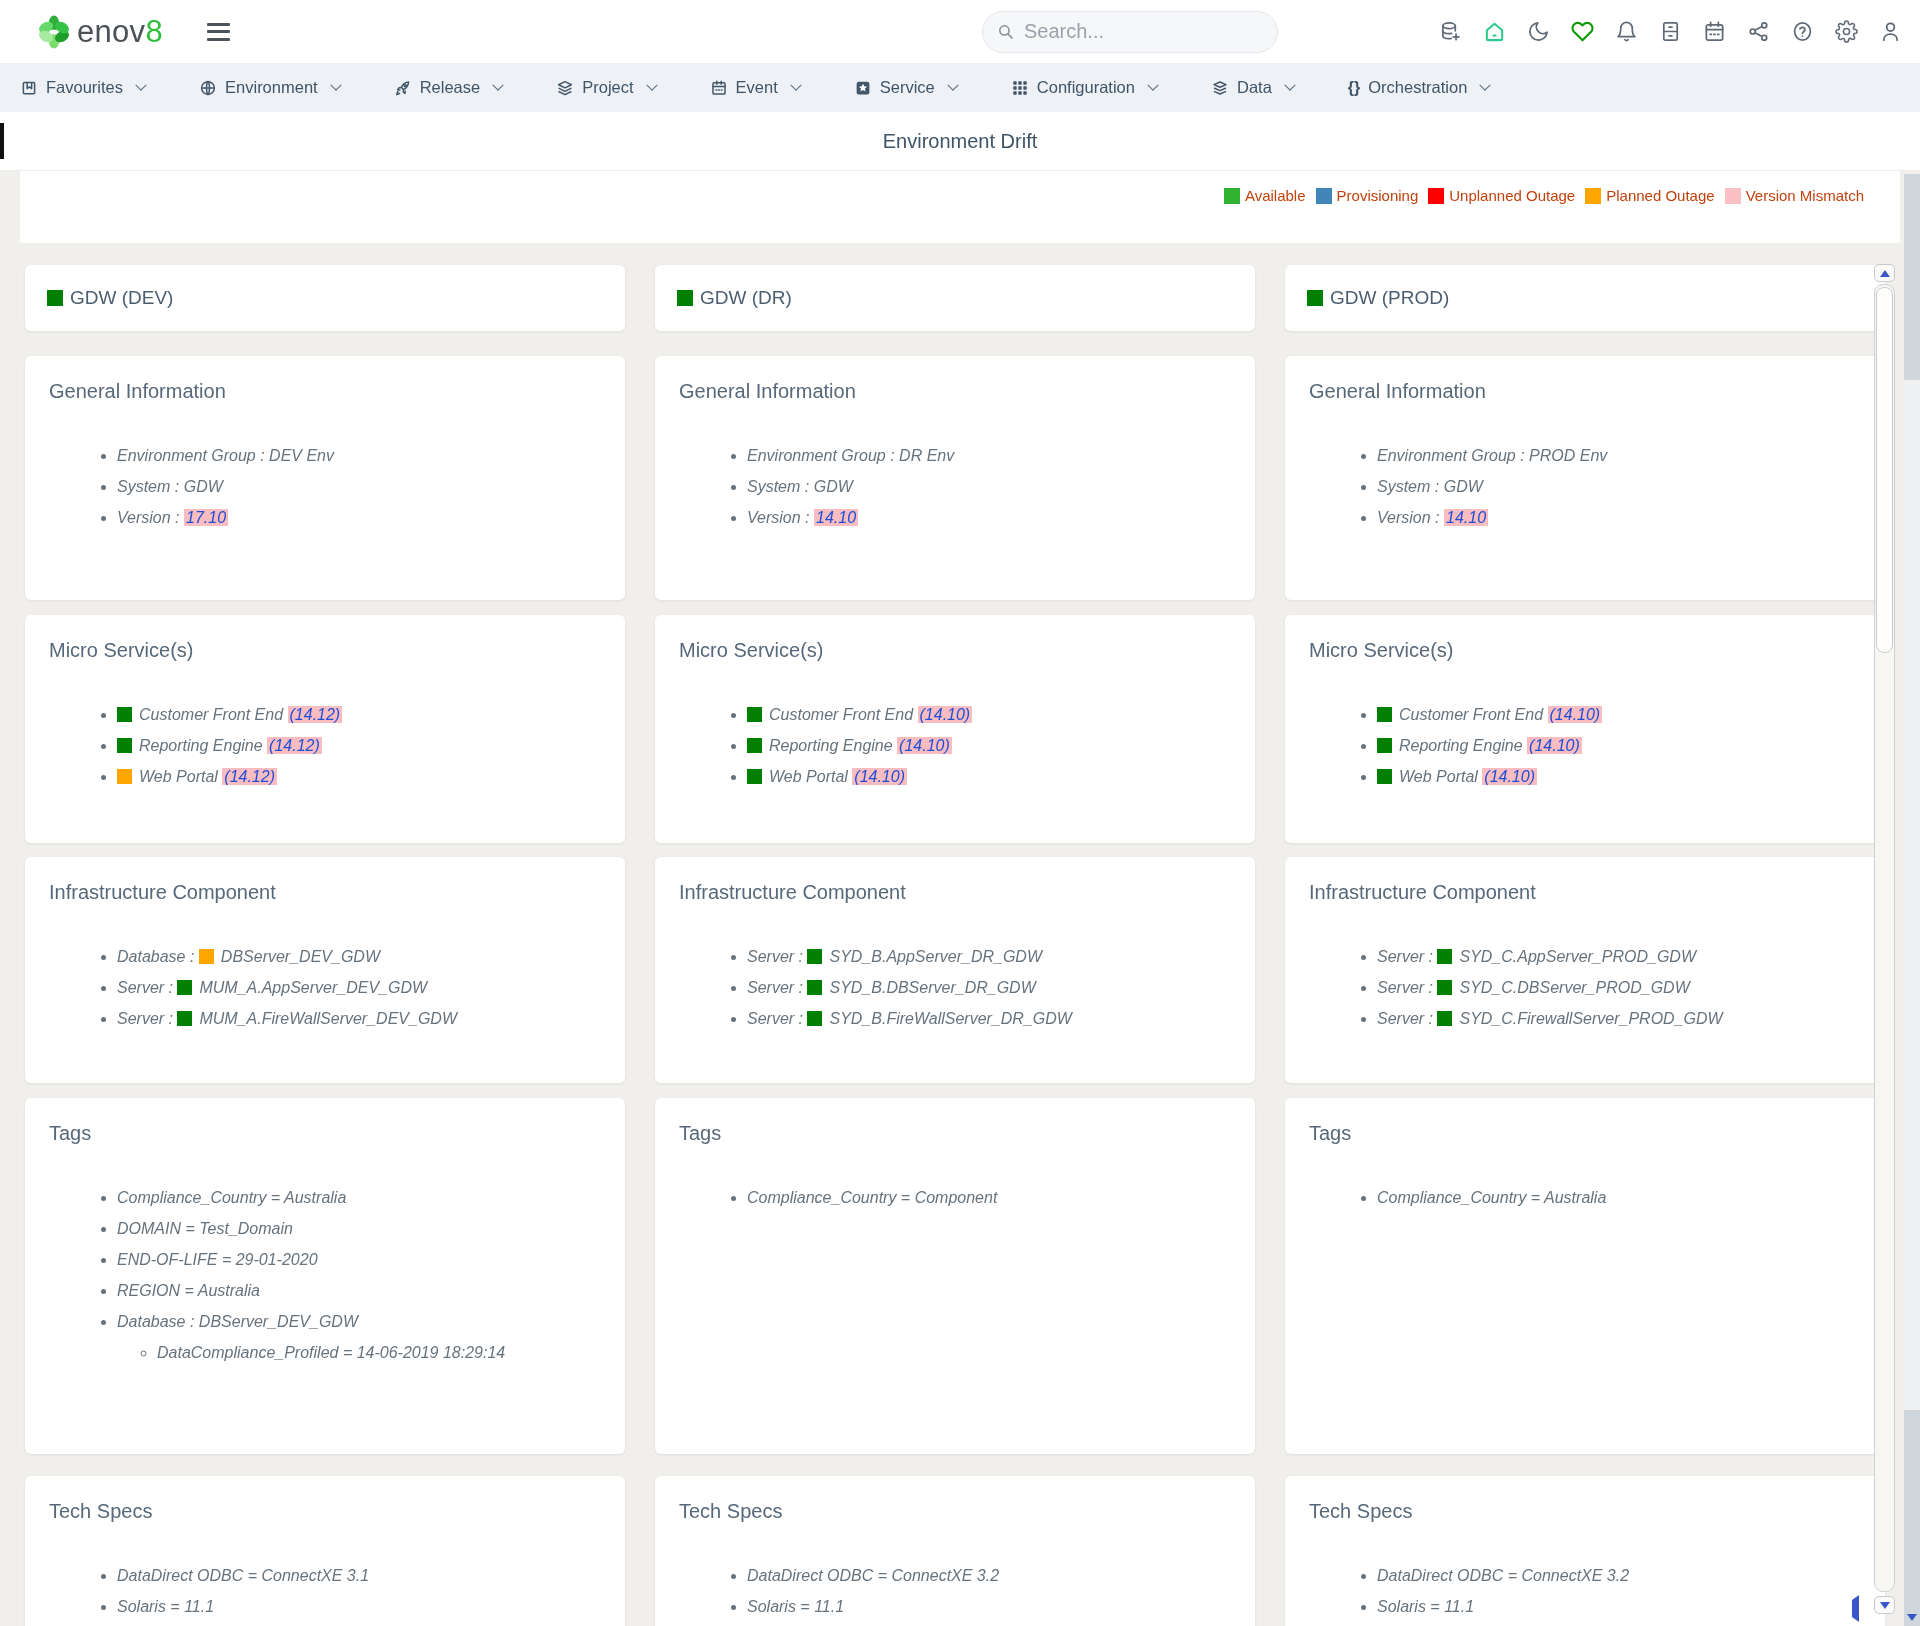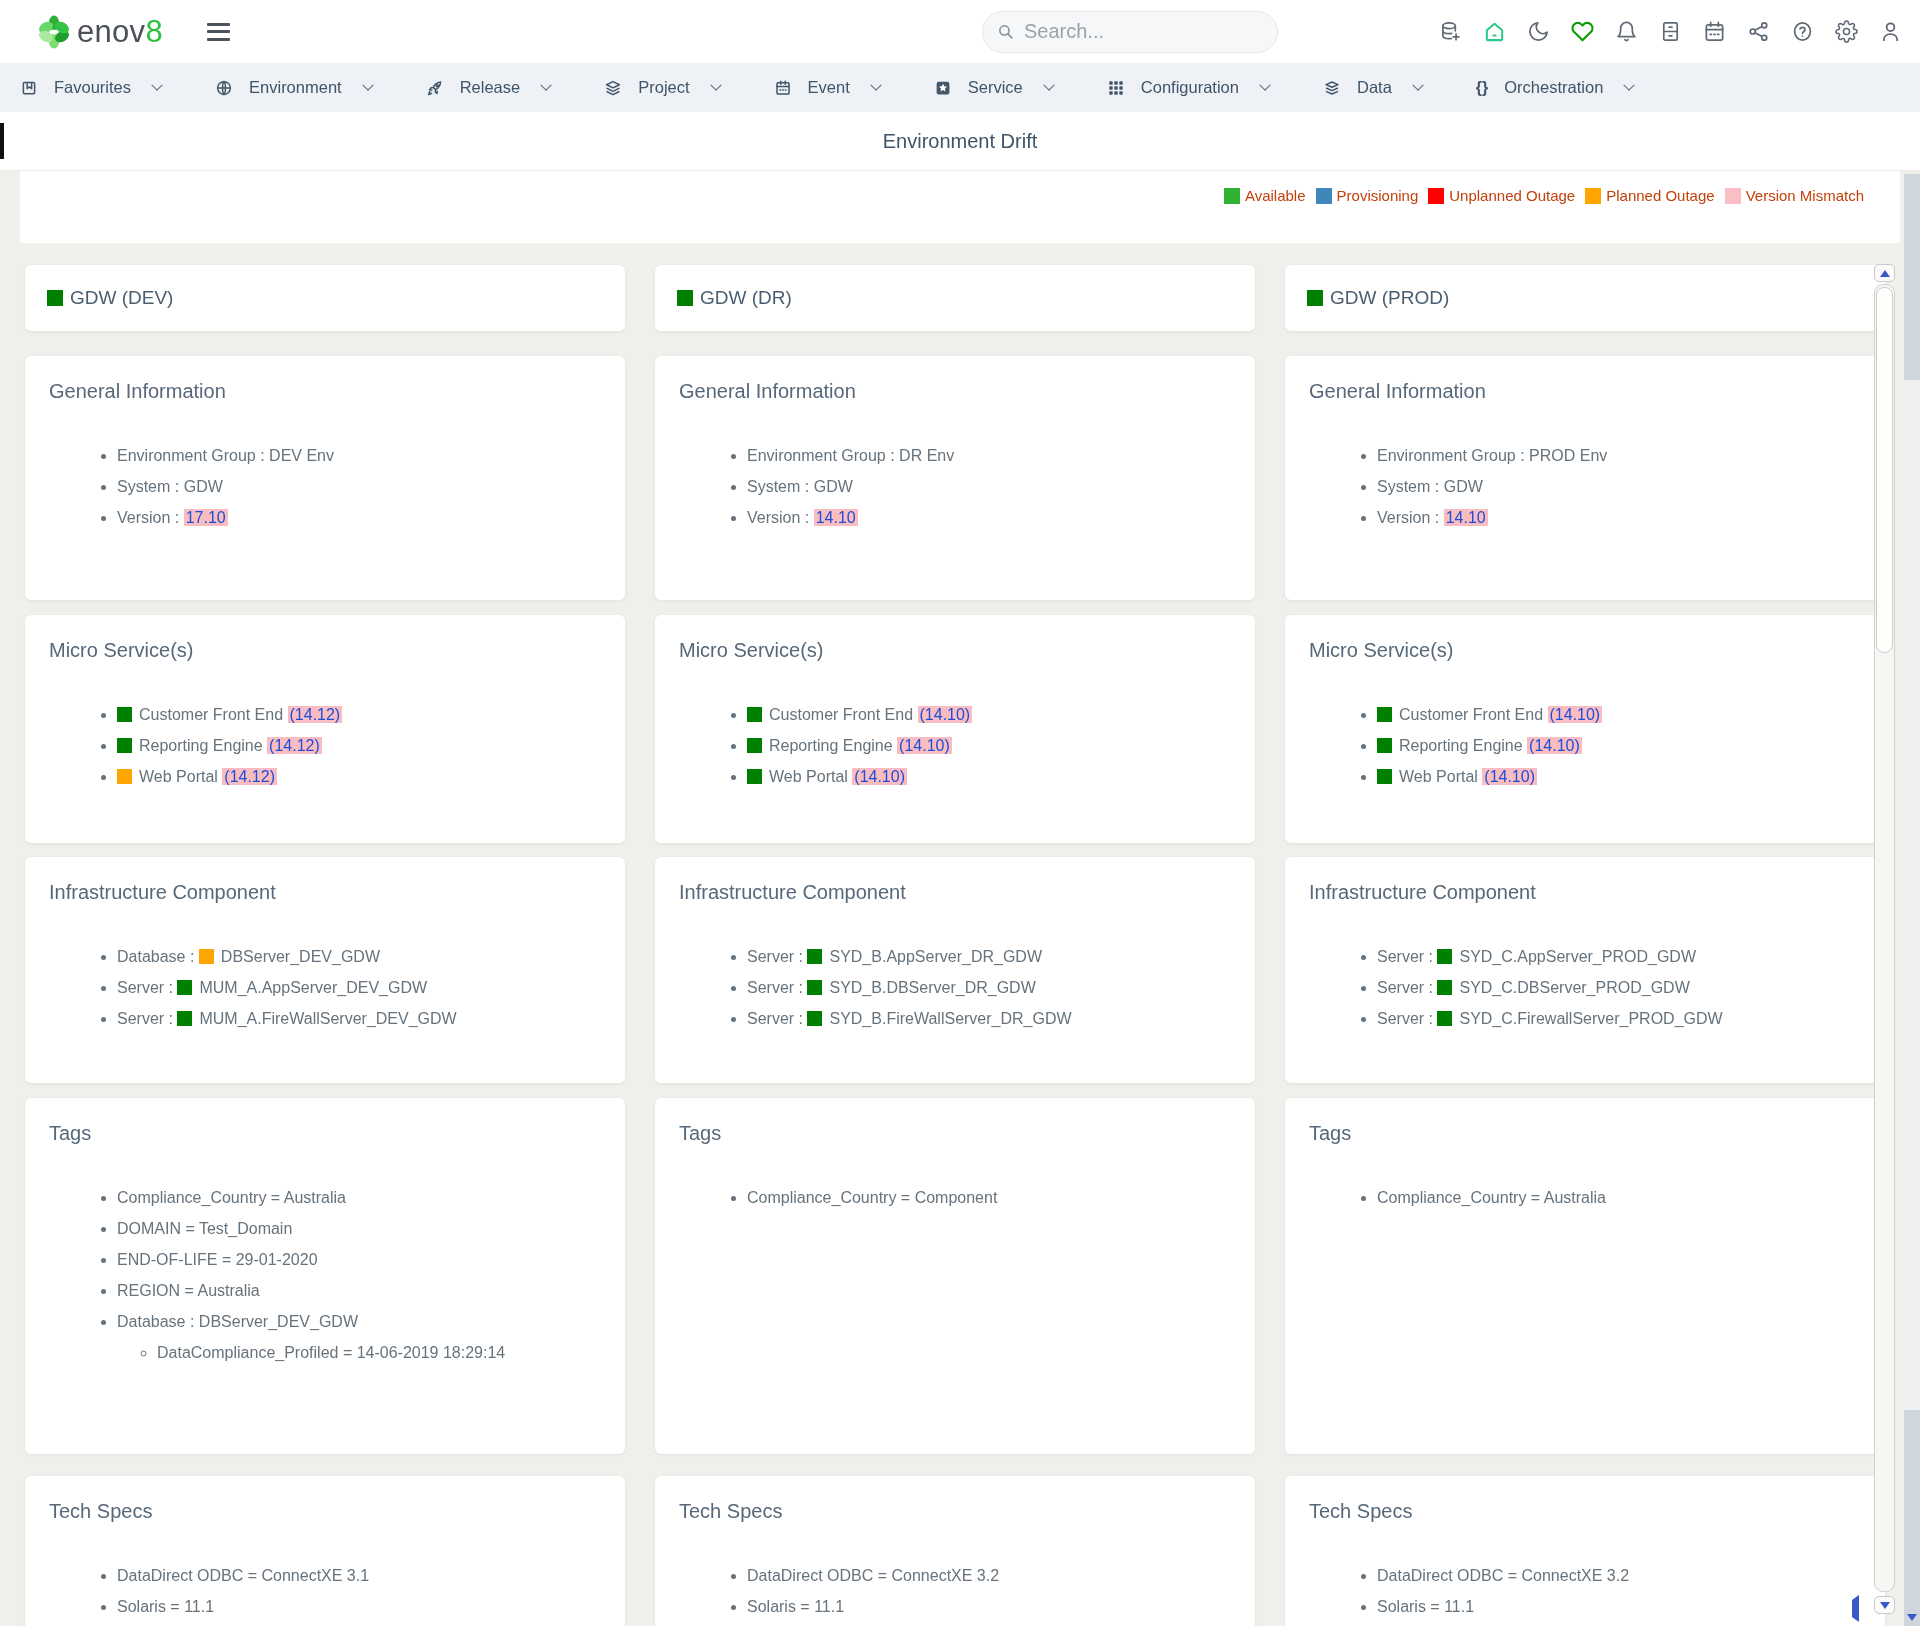--- a/index.html
+++ b/index.html
@@ -22,21 +22,21 @@
     width:100%;font-family:"Liberation Sans",sans-serif;}
   .search input::placeholder{color:#9aa2ab;}
   .top-icons{margin-left:160px;display:flex;align-items:center;gap:20px;margin-right:6px;}
   .tico{width:24px;height:24px;display:inline-flex;align-items:center;justify-content:center;
     color:#5f6975;cursor:pointer;flex:none;}
   .tico.green{color:#2cc98c;} .tico.heart{color:#0c9a04;}
   .tico svg{width:23px;height:23px;}
   
   .navbar{height:49px;background:#eef1f5;display:flex;align-items:center;gap:54px;
     padding:0 20px;box-sizing:border-box;}
-  .nav-item{display:flex;align-items:center;gap:16px;color:#3f5468;font-size:16.5px;cursor:pointer;}
+  .nav-item{display:flex;align-items:center;gap:8px;color:#3f5468;font-size:16.5px;cursor:pointer;}
   .nav-item svg{width:18px;height:18px;flex:none;}
   .nav-glyph{font-size:16px;font-weight:bold;color:#3f5468;}
   .chev{width:7px;height:7px;border-right:1.8px solid #5a6b7d;border-bottom:1.8px solid #5a6b7d;
     transform:rotate(45deg) translate(-2px,-2px);margin-left:6px;flex:none;}
   
   .titlebar{height:58px;background:#ffffff;position:relative;display:flex;align-items:center;
     justify-content:center;border-bottom:1px solid #ececec;}
   .titlebar .caret{position:absolute;left:0;top:11px;width:4px;height:36px;background:#101010;}
   .page-title{font-size:20px;color:#3e5468;}
   .legendbar{background:#ffffff;margin:0 20px;height:72px;box-sizing:border-box;
@@ -48,21 +48,21 @@
   
   .main{padding:22px 0 0 25px;display:flex;gap:30px;align-items:flex-start;}
   .col{width:600px;flex:none;display:flex;flex-direction:column;}
   .card{background:#ffffff;border-radius:6px;box-shadow:0 1px 3px rgba(80,80,80,.09);
     box-sizing:border-box;overflow:hidden;}
   .head-card{height:66px;margin-bottom:25px;display:flex;align-items:center;padding:0 22px;gap:7px;
     font-size:19px;color:#4b5e71;}
   .square{display:inline-block;width:16px;height:16px;flex:none;}
   .card-title{padding:24px 24px 0;font-size:20px;color:#56687a;font-weight:400;}
   .card ul{margin:40px 0 0;padding:0 18px 0 92px;}
-  .card li{font-size:16px;color:#66727c;line-height:25px;margin-bottom:6px;list-style:disc;}
+  .card li{font-size:16px;color:#66727c;line-height:25px;margin-bottom:6px;list-style:disc;font-style:italic;}
   .card li.sub{list-style:circle;margin-left:40px;}
   .sq{display:inline-block;width:15px;height:15px;vertical-align:-2px;margin-right:7px;}
   .hl{background:var(--hl,#f8bcc1);color:#1d4ed8;padding:0 2px;}
   .c0{height:244px;margin-bottom:15px;}
   .c1{height:228px;margin-bottom:14px;}
   .c2{height:226px;margin-bottom:15px;}
   .c3{height:356px;margin-bottom:22px;}
   .c4{height:225px;margin-bottom:0;}
   
   .csb{position:absolute;left:1874px;top:264px;width:21px;height:1352px;}

